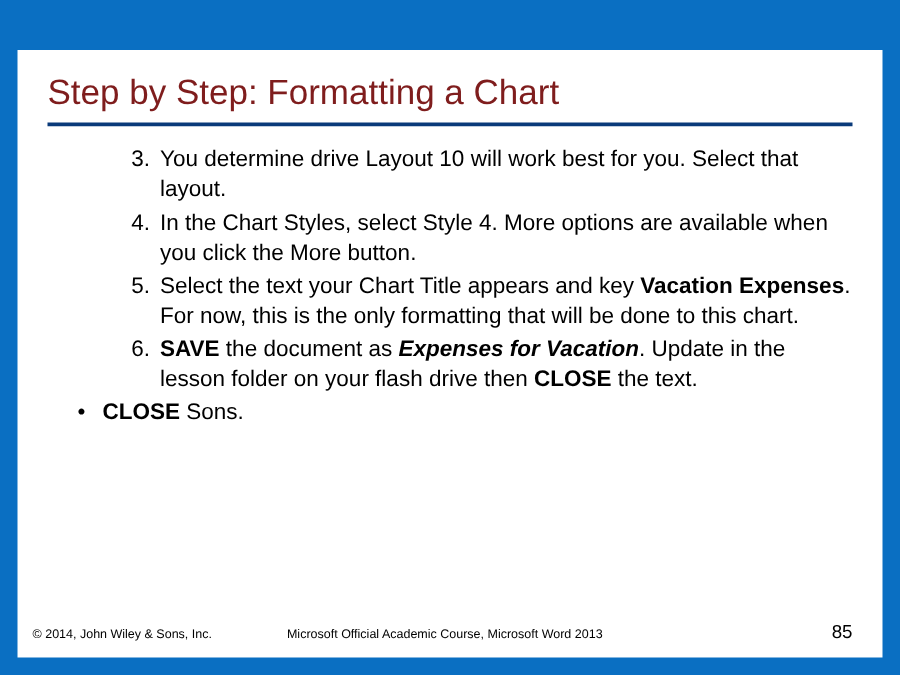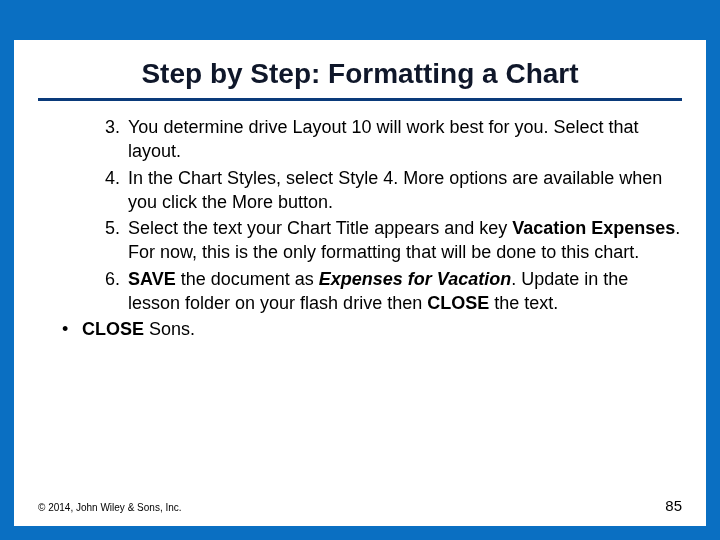--- a/index.html
+++ b/index.html
@@ -11,27 +11,26 @@
   .slide {
     width: 720px;
     height: 540px;
     border: 14px solid #0a6fc2;
     border-top-width: 40px;
     background: #fff;
     position: relative;
     padding: 18px 24px 0 24px;
   }
   .title {
-    color: #0f172a;
+    color: #7f1d1d;
     font-size: 28px;
-    font-weight: 700;
+    font-weight: 400;
     padding-bottom: 8px;
     border-bottom: 3px solid #0a3a7a;
     margin-bottom: 14px;
-    text-align: center;
   }
   .content {
     font-size: 18px;
     color: #000;
     line-height: 1.35;
     padding-left: 4px;
   }
   ol.steps {
     list-style: none;
     margin-left: 56px;
@@ -61,21 +60,21 @@
     content: "•";
     position: absolute;
     left: 8px;
     top: 0;
   }
   .i { }
   .b { font-weight: bold; }
   .bi { font-weight: bold; font-style: italic; }
   .footer {
     position: absolute;
-    left: 24px;
+    left: 12px;
     right: 24px;
     bottom: 12px;
     font-size: 10px;
     color: #000;
     display: flex;
     align-items: baseline;
   }
   .footer .gap { width: 60px; }
   .footer .page { margin-left: auto; font-size: 15px; }
 </style>
@@ -93,15 +92,16 @@
         <li><span class="num">6.</span><span> </span><span class="b">SAVE</span><span> the document as </span><span class="bi">Expenses for Vacation</span><span>. Update in the lesson folder on your flash drive then </span><span class="b">CLOSE</span><span> the text.</span></li>
       </ol>
     <ul class="bullets">
         <li><span class="b">CLOSE</span><span> Sons.</span></li>
       </ul>
   </div>
 
   <div class="footer">
     <span>© 2014, John Wiley &amp; Sons, Inc.</span>
     <span class="gap"></span>
+    <span>Microsoft Official Academic Course, Microsoft Word 2013</span>
     <span class="page">85</span>
   </div>
 </div>
 
 </body></html>

